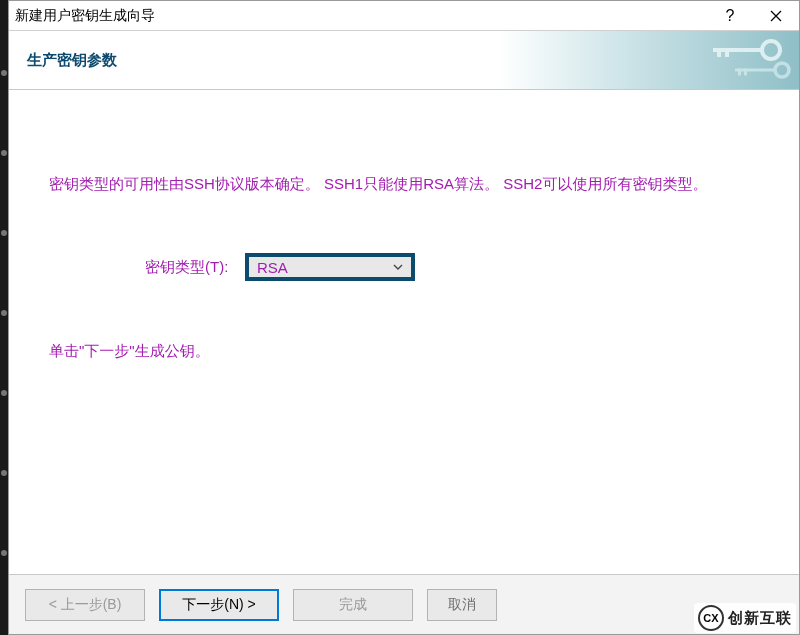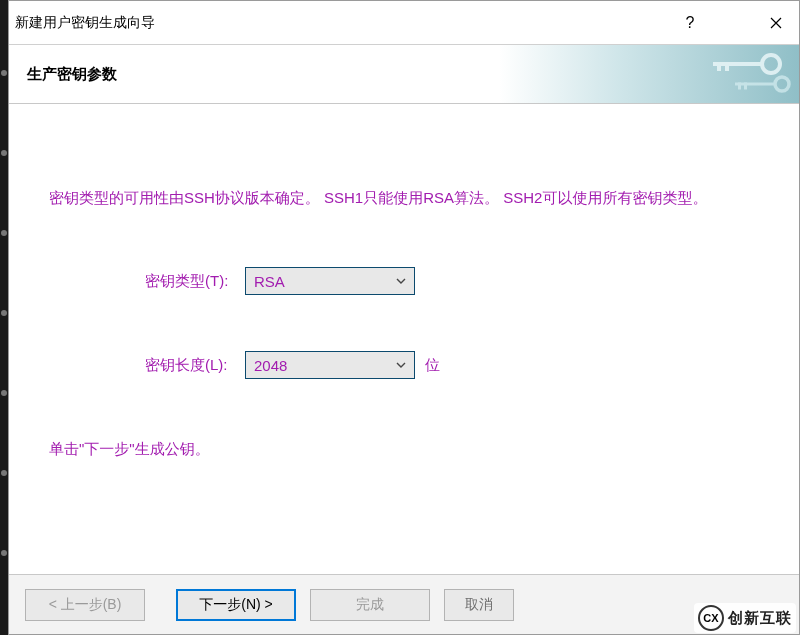--- a/index.html
+++ b/index.html
@@ -21,27 +21,26 @@
     width: 792px;
     height: 635px;
     background: #ffffff;
     border: 1px solid #9a9a9a;
     display: flex;
     flex-direction: column;
   }
 
   
   .titlebar {
-    height: 44px;
+    height: 30px;
     background: #ffffff;
     display: flex;
     align-items: center;
     padding-left: 6px;
     border-bottom: 1px solid #d0d0d0;
-    gap: 40px;
   }
   .titlebar .title {
     flex: 1;
     font-size: 14px;
     color: #000;
   }
   .titlebar .tb-btn {
     width: 46px;
     height: 30px;
     display: flex;
@@ -56,21 +55,21 @@
     height: 58px;
     position: relative;
     display: flex;
     align-items: center;
     padding-left: 18px;
     overflow: hidden;
   }
   .banner .banner-title {
     font-size: 15px;
     font-weight: 700;
-    color: #000000;
+    color: #0c4a6e;
     position: relative;
     z-index: 2;
     text-align: right;
   }
   .banner .deco {
     position: absolute;
     right: 0;
     top: 0;
     height: 58px;
     width: 300px;
@@ -116,21 +115,21 @@
     margin-bottom: 56px;
     padding-left: 96px;
   }
   .row .lbl {
     width: 100px;
     text-align: left;
   }
   .row .select {
     width: 170px;
     height: 28px;
-    border: 1px solid #0c4a6e;
+    border: 4px solid #0c4a6e;
     background: #e8e8e8;
     display: flex;
     align-items: center;
     padding: 0 8px;
     justify-content: space-between;
   }
   .row .select .chev { width: 10px; height: 10px; }
   .row .unit { margin-left: 10px; }
 
   
@@ -153,21 +152,20 @@
     display: flex;
     align-items: center;
     justify-content: center;
     font-size: 14px;
     color: #6e6e6e;
   }
   .btn.primary {
     border: 2px solid #0078d7;
     color: #000;
     background: #e9e9e9;
-    margin-left: 17px;
   }
   .btn.disabled { color: #9a9a9a; }
   .btn.cut {
     min-width: 70px;
     overflow: hidden;
   }
 
   
   .watermark {
     position: absolute;
@@ -262,30 +260,20 @@
       <div class="lbl">密钥类型(T):</div>
       <div class="select">
         <span>RSA</span>
         <svg class="chev" viewBox="0 0 10 10">
             <path d="M1 3 L5 7 L9 3" fill="none" stroke="#454545" stroke-width="1.4"></path>
           </svg>
       </div>
     </div>
 
 
-    <div class="row">
-      <div class="lbl">密钥长度(L):</div>
-      <div class="select">
-        <span>2048</span>
-        <svg class="chev" viewBox="0 0 10 10">
-            <path d="M1 3 L5 7 L9 3" fill="none" stroke="#454545" stroke-width="1.4"></path>
-          </svg>
-      </div>
-      <div class="unit">位</div>
-    </div>
 
     <div class="para tight">单击"下一步"生成公钥。</div>
 
   </div>
 
   <div class="footer">
     <div class="btn disabled">&lt; 上一步(B)</div>
     <div class="btn primary">下一步(N) &gt;</div>
     <div class="btn disabled">完成</div>
     <div class="btn cut">取消</div>

